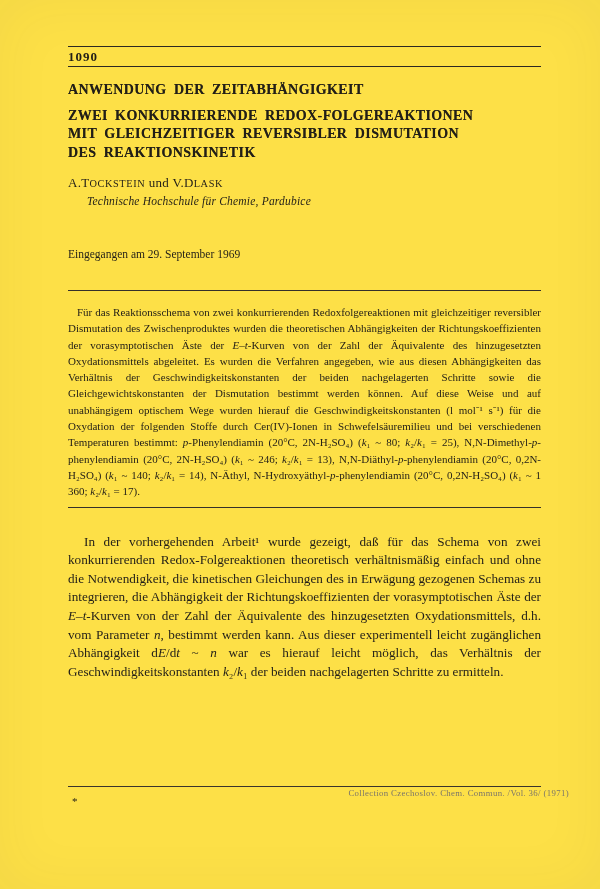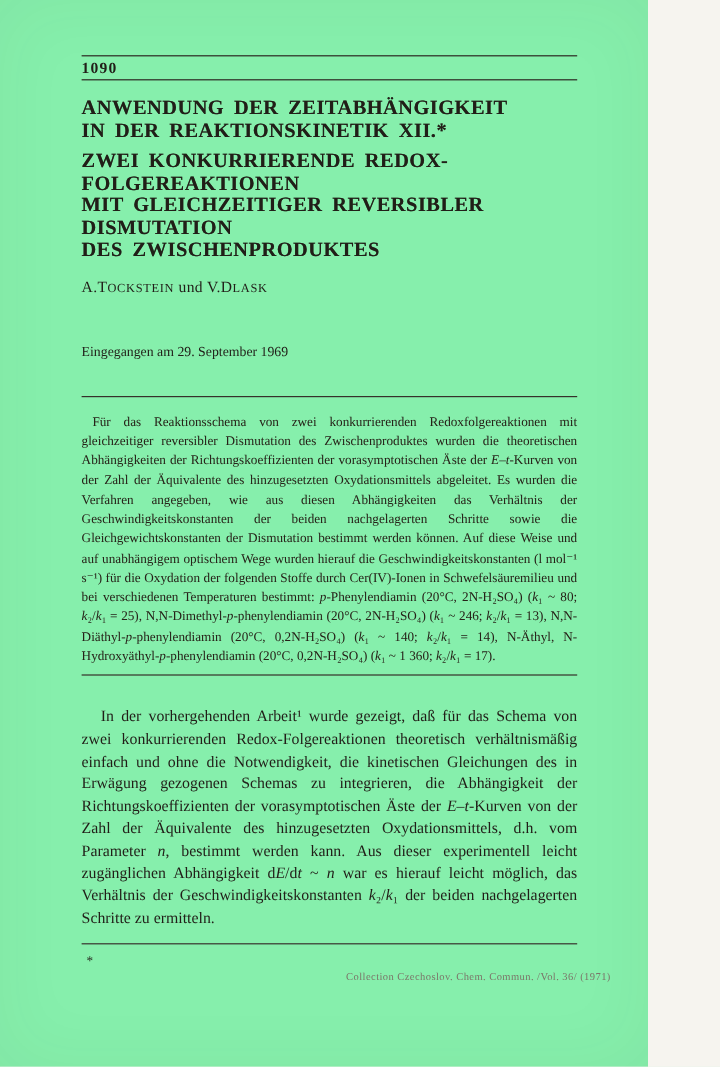--- a/index.html
+++ b/index.html
@@ -4,105 +4,106 @@
 <style>
   * { margin: 0; padding: 0; box-sizing: border-box; }
   html, body {
     width: 600px; height: 889px;
     background: #f6f4ef;
     font-family: "Liberation Serif", "DejaVu Serif", serif;
     color: #211e18;
   }
   .page {
     position: relative;
-    width: 540px; height: 889px;
-    background: #86efac;
+    width: 600px; height: 889px;
+    background: #fde047;
     box-shadow: inset 0 0 60px rgba(60,50,30,0.05);
     overflow: hidden;
   }
   .content { padding: 0 59px 0 68px; }
 
   .rule { border-top: 1.6px solid #35302a; height: 0; }
 
   .pagenum-block {
     margin-top: 46px;
     border-top: 1.8px solid #2c2822;
     border-bottom: 1.8px solid #2c2822;
     padding: 2px 0 1px 0;
   }
   .pagenum { font-size: 13px; font-weight: bold; letter-spacing: 1px; }
 
   .title-block { margin-top: 14px; }
   .subtitle-block { margin-top: 7px; }
   .title-line {
-    font-size: 17px; line-height: 18.5px; font-weight: bold;
+    font-size: 14px; line-height: 18.5px; font-weight: bold;
     letter-spacing: 0.4px; word-spacing: 3.5px;
     text-shadow: 0 0 0.5px rgba(20,15,5,0.6);
   }
 
   .byline { margin-top: 13px; font-size: 13px; letter-spacing: 0.3px; }
   .byline .sc-tail { font-size: 10.3px; letter-spacing: 0.6px; font-family: Liberation Serif, serif; }
   .affiliation {
     margin-top: 4px; margin-left: 19px;
     font-style: italic; font-size: 11.5px; letter-spacing: 0.2px;
   }
 
   .received { margin-top: 41px; text-align: left; font-size: 11.5px; }
 
   .rule-abstract-top { margin-top: 30px; }
   .abstract {
     margin-top: 13px;
     font-size: 11px; line-height: 16.3px;
     text-align: justify; text-indent: 9px;
     color: #262218;
+    font-family: Liberation Serif, serif;
   }
   .rule-abstract-bottom { margin-top: 7px; }
 
   .body-text { margin-top: 25px; font-size: 13.2px; line-height: 18.6px; text-align: justify; }
   .body-text p { text-indent: 16px; margin: 0; }
 
   .footnote {
     position: absolute; top: 786px; left: 68px; right: 59px;
     border-top: 1.5px solid #39342d;
     padding-top: 8px;
     font-size: 11px;
     display: flex;
   }
   .footnote-marker { width: 42px; padding-left: 4px; }
   .journal-footer {
-    position: absolute; top: 809px; right: 31px;
+    position: absolute; top: 788px; right: 31px;
     font-size: 8.8px; letter-spacing: 0.35px;
     color: #7b7569;
     text-align: right;
   }
   i { font-style: italic; }
 </style>
 </head>
 <body>
 
 <div class="page">
   <div class="content">
 
     <div class="pagenum-block">
       <div class="pagenum">1090</div>
     </div>
 
     <div class="title-block">
       <div class="title-line">ANWENDUNG DER ZEITABHÄNGIGKEIT</div>
-      <div class="title-line">IN DER REAKTIONSKINETIK XII.*</div>
     </div>
 
     <div class="title-block subtitle-block">
       <div class="title-line">ZWEI KONKURRIERENDE REDOX-FOLGEREAKTIONEN</div>
       <div class="title-line">MIT GLEICHZEITIGER REVERSIBLER DISMUTATION</div>
-      <div class="title-line">DES ZWISCHENPRODUKTES</div>
+      <div class="title-line">DES REAKTIONSKINETIK</div>
     </div>
 
     <div class="byline"><span>A.T</span><span class="sc-tail">OCKSTEIN</span><span> und </span><span>V.D</span><span class="sc-tail">LASK</span></div>
 
+    <div class="affiliation">Technische Hochschule für Chemie, Pardubice</div>
 
     <div class="received">Eingegangen am 29. September 1969</div>
 
     <div class="rule rule-abstract-top"></div>
 
     <div class="abstract">Für das Reaktionsschema von zwei konkurrierenden Redoxfolgereaktionen mit gleichzeitiger reversibler Dismutation des Zwischenproduktes wurden die theoretischen Abhängigkeiten der Richtungskoeffizienten der vorasymptotischen Äste der <i>E–t</i>-Kurven von der Zahl der Äquivalente des hinzugesetzten Oxydationsmittels abgeleitet. Es wurden die Verfahren angegeben, wie aus diesen Abhängigkeiten das Verhältnis der Geschwindigkeitskonstanten der beiden nachgelagerten Schritte sowie die Gleichgewichtskonstanten der Dismutation bestimmt werden können. Auf diese Weise und auf unabhängigem optischem Wege wurden hierauf die Geschwindigkeitskonstanten (l mol⁻¹ s⁻¹) für die Oxydation der folgenden Stoffe durch Cer(IV)-Ionen in Schwefelsäuremilieu und bei verschiedenen Temperaturen bestimmt: <i>p</i>-Phenylendiamin (20°C, 2N-H₂SO₄) (<i>k</i>₁ ~ 80; <i>k</i>₂/<i>k</i>₁ = 25), N,N-Dimethyl-<i>p</i>-phenylendiamin (20°C, 2N-H₂SO₄) (<i>k</i>₁ ~ 246; <i>k</i>₂/<i>k</i>₁ = 13), N,N-Diäthyl-<i>p</i>-phenylendiamin (20°C, 0,2N-H₂SO₄) (<i>k</i>₁ ~ 140; <i>k</i>₂/<i>k</i>₁ = 14), N-Äthyl, N-Hydroxyäthyl-<i>p</i>-phenylendiamin (20°C, 0,2N-H₂SO₄) (<i>k</i>₁ ~ 1 360; <i>k</i>₂/<i>k</i>₁ = 17).</div>
 
     <div class="rule rule-abstract-bottom"></div>
 
     <div class="body-text">

